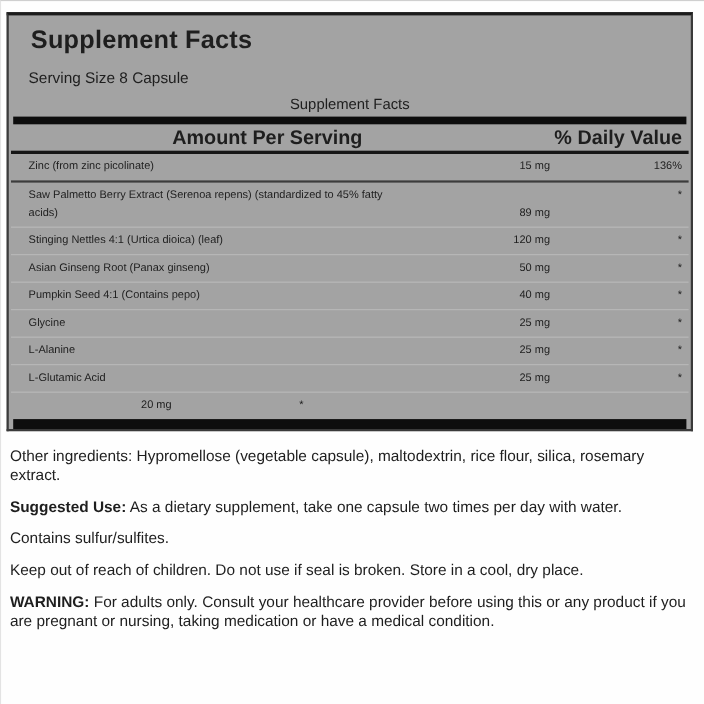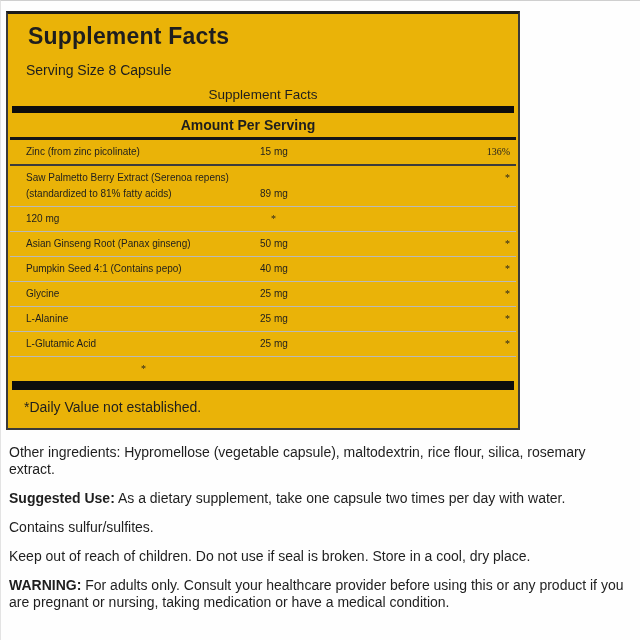--- a/index.html
+++ b/index.html
@@ -15,25 +15,25 @@
     width: 640px; height: 640px;
     border-top: 1px solid #cfcfcf;
     border-left: 1px solid #e3e3e3;
     box-sizing: border-box;
     background: #fefefe;
   }
 
   
   .facts-box {
     margin: 10px 3px 0 5px;
-    width: 514px;
+    width: 624px;
     box-sizing: border-box;
     border: 2px solid #3a3a3a;
     border-top: 3px solid #1b1b1b;
-    background: #eab308;
+    background: #a3a3a3;
   }
   .fb-title {
     font-size: 23px;
     font-weight: bold;
     letter-spacing: 0.2px;
     margin: 9px 0 0 20px;
     line-height: 26px;
   }
   .fb-serving {
     font-size: 14px;
@@ -47,40 +47,40 @@
     line-height: 16px;
   }
   .fb-table { margin: 0 2px; }
   .bar { background: #0d0d0d; margin: 0 2px; }
   .bar-top { height: 7px; }
   .bar-bottom { height: 9px; }
 
   .header-row {
     display: flex;
     font-weight: bold;
-    font-size: 14px;
+    font-size: 18px;
     line-height: 18px;
     padding: 3px 6px 3px 16px;
     border-bottom: 3px solid #161616;
   }
   .header-amount { flex: 1; text-align: center; padding-right: 40px; }
   .header-dv { width: 120px; text-align: right; }
 
   .row {
     display: flex;
     font-size: 10px;
     line-height: 16px;
     padding: 4px 6px 4px 16px;
     border-bottom: 1px solid #b9b9b9;
   }
   .row:first-child { border-bottom: 2px solid #3c3c3c; }
   .row:last-child { border-bottom: none; }
   .row .name { flex: 1; margin-right: -55px; padding-right: 55px; }
-  .row .amt  { width: 130px; flex: 0 0 auto; text-align: left; align-self: flex-end; }
-  .row .dv   { width: 120px; flex: 0 0 auto; text-align: right; align-self: flex-start; font-family: Liberation Serif, serif; }
+  .row .amt  { width: 130px; flex: 0 0 auto; text-align: right; align-self: flex-end; }
+  .row .dv   { width: 120px; flex: 0 0 auto; text-align: right; align-self: flex-start; }
 
   .footnote {
     font-size: 14px;
     line-height: 16px;
     padding: 9px 8px 13px 16px;
   }
 
   
   .info {
     margin: 14px 10px 0 8px;
@@ -98,36 +98,38 @@
   <div class="facts-box">
     <div class="fb-title">Supplement Facts</div>
     <div class="fb-serving">Serving Size 8 Capsule</div>
     <div class="fb-subtitle">Supplement Facts</div>
 
     <div class="fb-table">
       <div class="bar bar-top"></div>
 
       <div class="header-row">
         <span class="header-amount">Amount Per Serving</span>
+        <span class="header-dv">% Daily Value</span>
       </div>
 
       <div id="rows">
   <div class="row">
     <span class="name">Zinc (from zinc picolinate)</span>
     <span class="amt">15 mg</span>
     <span class="dv">136%</span>
   </div>
 
   <div class="row">
-    <span class="name">Saw Palmetto Berry Extract (Serenoa repens) (standardized to 81% fatty acids)</span>
+    <span class="name">Saw Palmetto Berry Extract (Serenoa repens) (standardized to 45% fatty acids)</span>
     <span class="amt">89 mg</span>
     <span class="dv">*</span>
   </div>
 
   <div class="row">
+    <span class="name">Stinging Nettles 4:1 (Urtica dioica) (leaf)</span>
     <span class="amt">120 mg</span>
     <span class="dv">*</span>
   </div>
 
   <div class="row">
     <span class="name">Asian Ginseng Root (Panax ginseng)</span>
     <span class="amt">50 mg</span>
     <span class="dv">*</span>
   </div>
 
@@ -149,28 +151,28 @@
     <span class="dv">*</span>
   </div>
 
   <div class="row">
     <span class="name">L-Glutamic Acid</span>
     <span class="amt">25 mg</span>
     <span class="dv">*</span>
   </div>
 
   <div class="row">
+    <span class="amt">20 mg</span>
     <span class="dv">*</span>
   </div>
 </div>
 
       <div class="bar bar-bottom"></div>
     </div>
 
-    <div class="footnote">*Daily Value not established.</div>
   </div>
 
   <div class="info">
     <p>Other ingredients: Hypromellose (vegetable capsule), maltodextrin, rice flour, silica, rosemary extract.</p>
     <p><span class="lbl">Suggested Use:</span><span> As a dietary supplement, take one capsule two times per day with water.</span></p>
     <p>Contains sulfur/sulfites.</p>
     <p>Keep out of reach of children. Do not use if seal is broken. Store in a cool, dry place.</p>
     <p><span class="lbl">WARNING:</span><span> For adults only. Consult your healthcare provider before using this or any product if you are pregnant or nursing, taking medication or have a medical condition.</span></p>
   </div>
 

